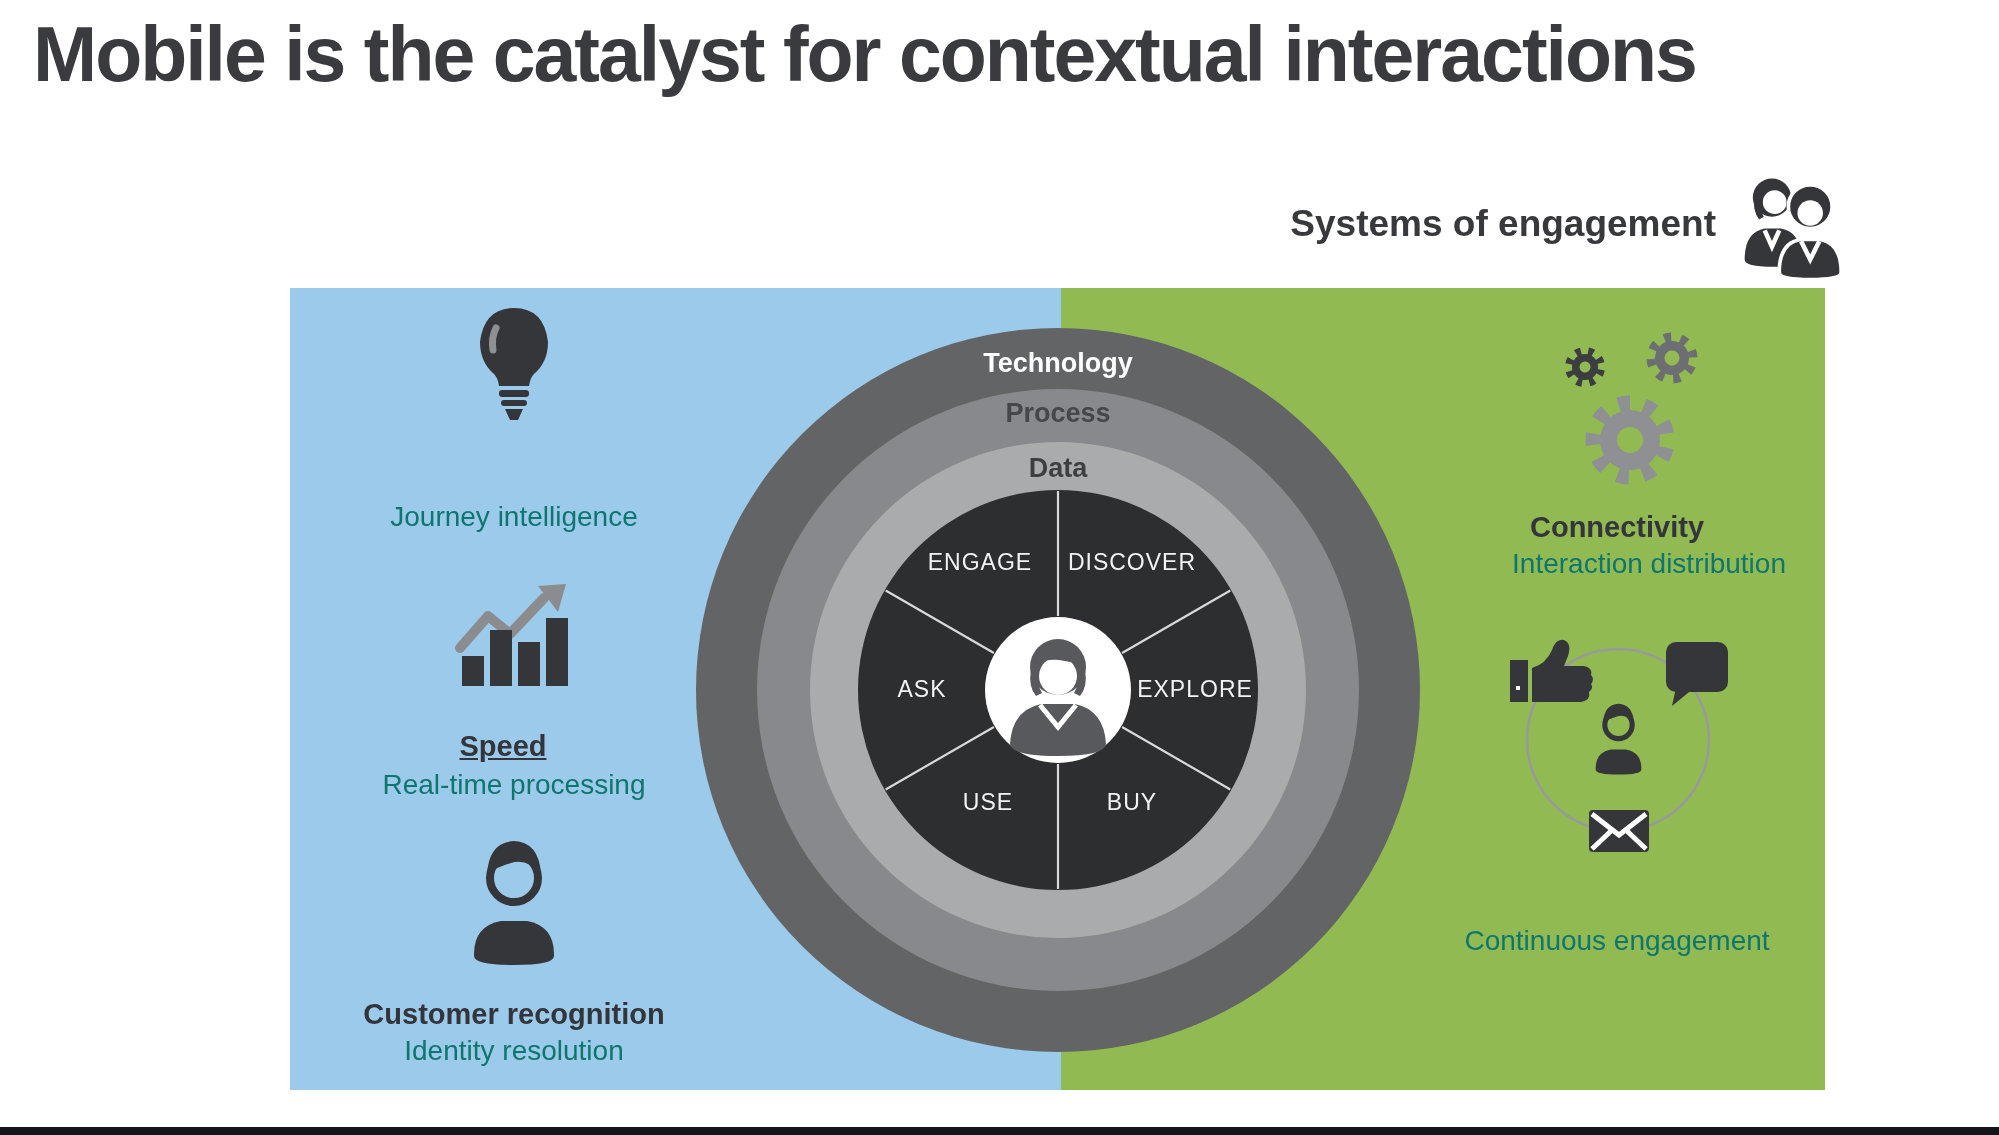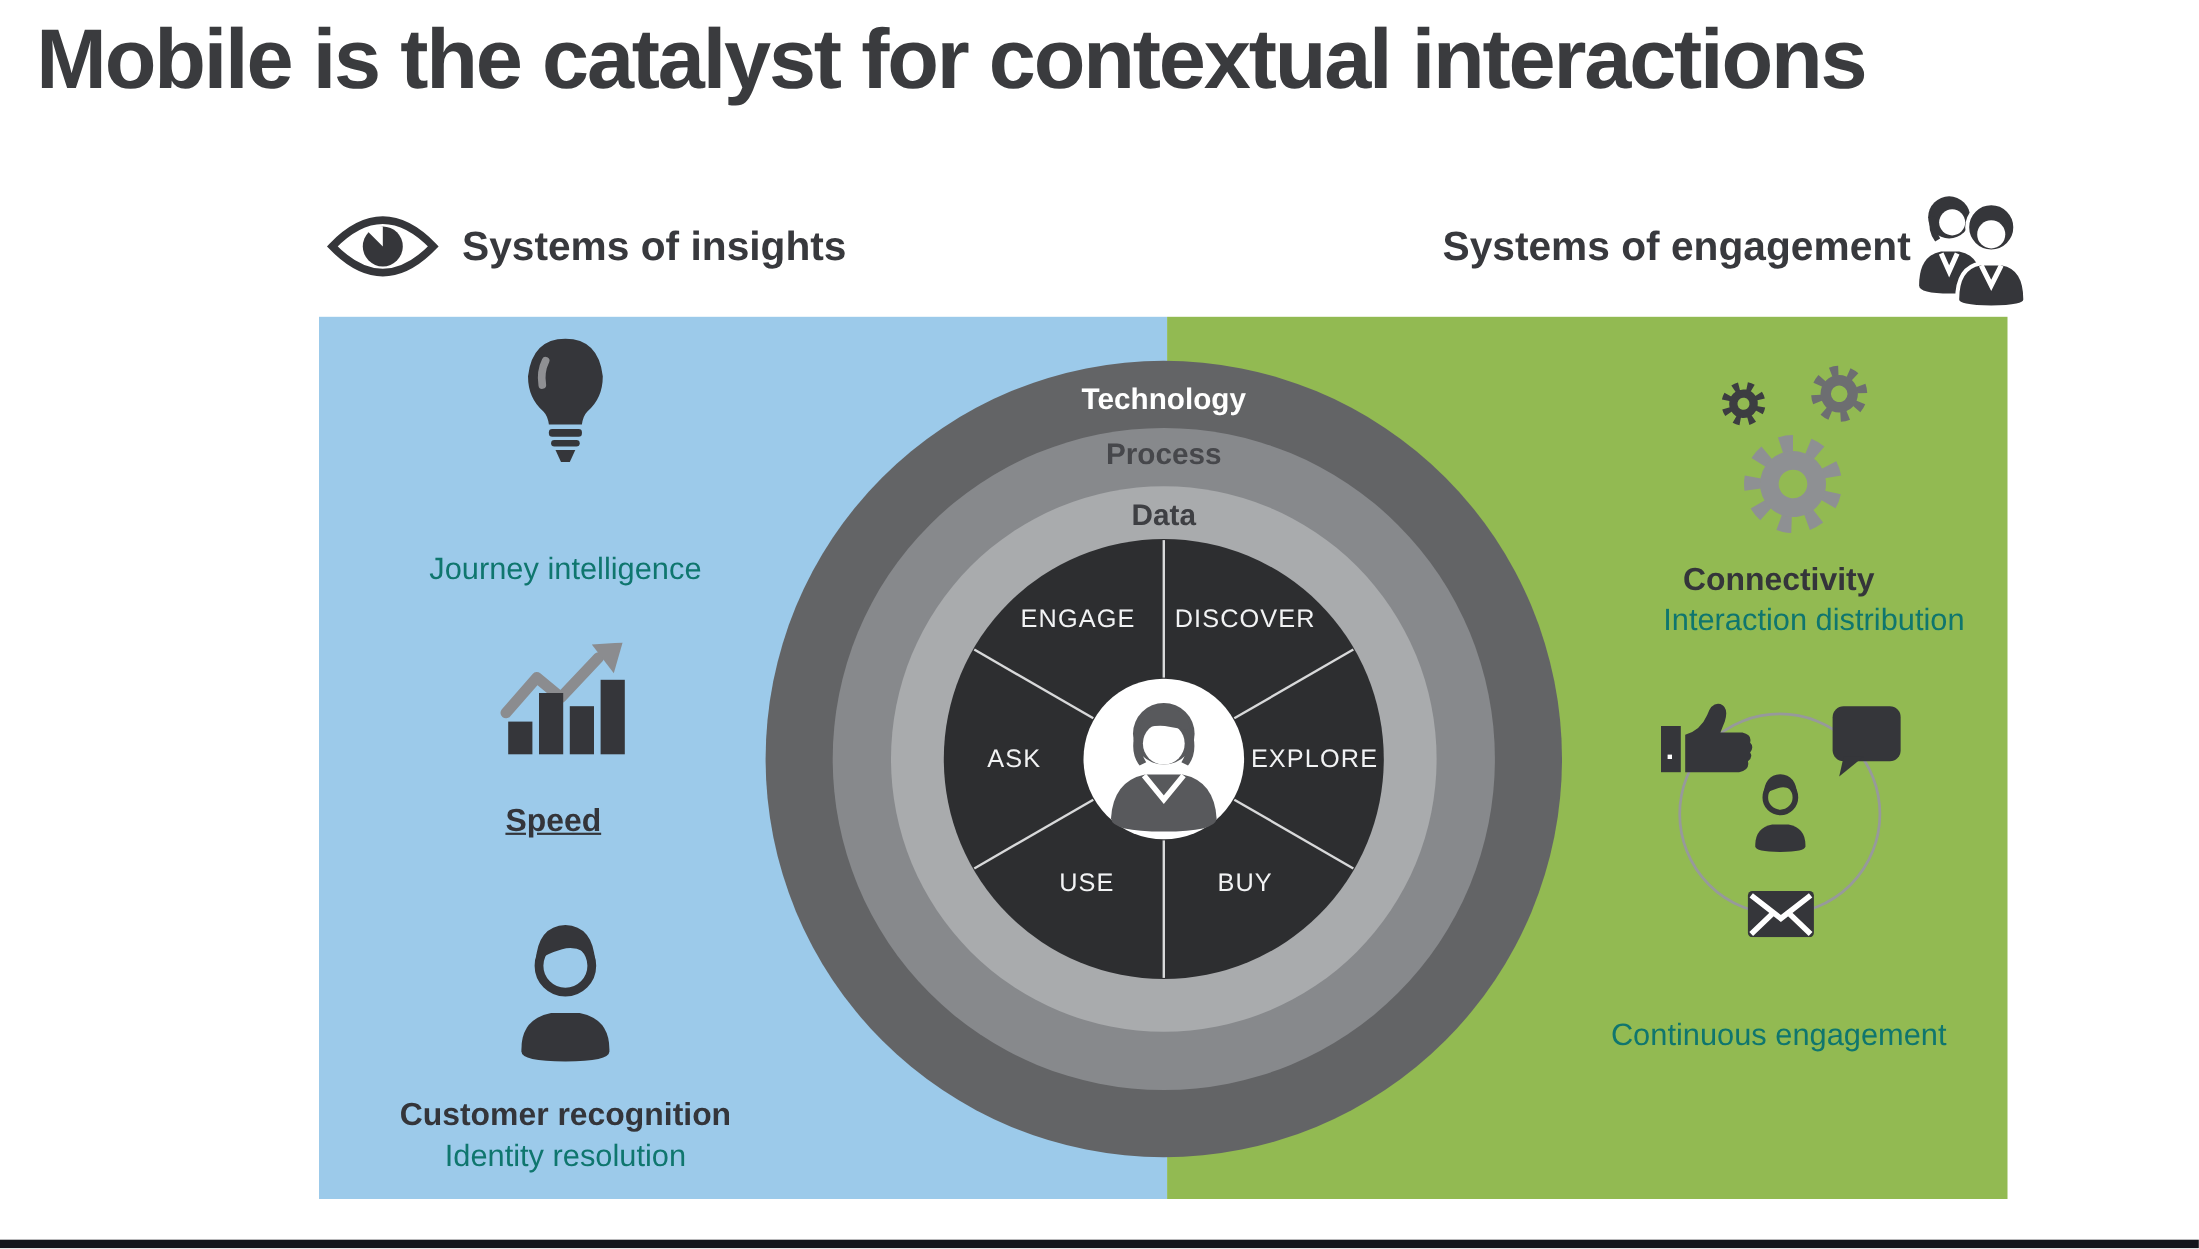--- a/index.html
+++ b/index.html
@@ -18,30 +18,22 @@
   .ring-label{font-size:27px;font-weight:bold;}
   #footer-bar{left:0;bottom:0;width:1999px;height:8px;background:#14141b;}
 </style>
 </head>
 <body>
 
 <div id="stage">
 
   <div id="slide-title" class="abs">Mobile is the catalyst for contextual interactions</div>
 
-  <div class="abs hdr" style="left:296px;top:178px;height:92px;">
-    <svg width="104" height="80" viewBox="0 0 120 90">
-      <path d="M7,45 Q60,-10 113,45 Q60,100 7,45 Z" fill="none" stroke="#35363a" stroke-width="8"></path>
-      <circle cx="60" cy="45" r="21" fill="#35363a"></circle>
-      <path d="M60,45 L44,29 A22,22 0 0 1 60,24 Z" fill="#ffffff"></path>
-    </svg>
-    <span class="hdr-label">Systems of insights</span>
-  </div>
 
-  <div class="abs hdr" style="right:181px;top:168px;height:112px;gap:4px;">
+  <div class="abs hdr" style="right:181px;top:168px;height:112px;gap:25px;">
     <span class="hdr-label">Systems of engagement</span>
     <svg width="102" height="112" viewBox="0 0 112 122">
 
       <circle cx="34" cy="32" r="21" fill="#35363a"></circle>
       <circle cx="37" cy="37" r="13" fill="#ffffff"></circle>
       <path d="M15,30 q-3,16 5,26 l5,-3 q-6,-10 -4,-21 Z" fill="#35363a"></path>
       <path d="M4,100 q0,-30 22,-34 h18 q22,4 22,34 q0,8 -31,8 q-31,0 -31,-8 Z" fill="#35363a"></path>
       <path d="M26,68 L34,86 L42,68" fill="none" stroke="#ffffff" stroke-width="5"></path>
 
       <circle cx="76" cy="42" r="24" fill="#35363a" stroke="#ffffff" stroke-width="4"></circle>
@@ -65,20 +57,21 @@
 
   <svg class="abs" style="left:454px;top:584px;" width="120" height="102" viewBox="0 0 120 102">
     <path d="M6,64 L34,32 L56,50 L90,14" fill="none" stroke="#8b8c8f" stroke-width="10" stroke-linecap="round" stroke-linejoin="round"></path>
     <polygon points="84,2 112,0 104,28" fill="#8b8c8f"></polygon>
     <rect x="8" y="72" width="22" height="30" fill="#35363a"></rect>
     <rect x="36" y="46" width="22" height="56" fill="#35363a"></rect>
     <rect x="64" y="58" width="22" height="44" fill="#35363a"></rect>
     <rect x="92" y="34" width="22" height="68" fill="#35363a"></rect>
   </svg>
   <div class="item-label" style="left:223px;top:729px;text-decoration:underline;">Speed</div>
+  <div class="item-desc" style="left:234px;top:768px;">Real-time processing</div>
 
   <svg class="abs" style="left:464px;top:836px;" width="100" height="130" viewBox="0 0 100 130">
     <circle cx="50" cy="42" r="24" fill="none" stroke="#35363a" stroke-width="8"></circle>
     <path d="M23,38 Q25,6 50,5 Q75,6 77,38 Q63,22 47,27 Q33,31 23,38 Z" fill="#35363a"></path>
     <path d="M10,118 q0,-28 27,-33 h26 q27,5 27,33 v2 q0,9 -40,9 q-40,0 -40,-9 Z" fill="#35363a"></path>
   </svg>
   <div class="item-label" style="left:234px;top:997px;text-align:center;">Customer recognition</div>
   <div class="item-desc" style="left:234px;top:1034px;">Identity resolution</div>
 
   <svg class="abs" style="left:1555px;top:330px;" width="150" height="170" viewBox="0 0 150 170">

